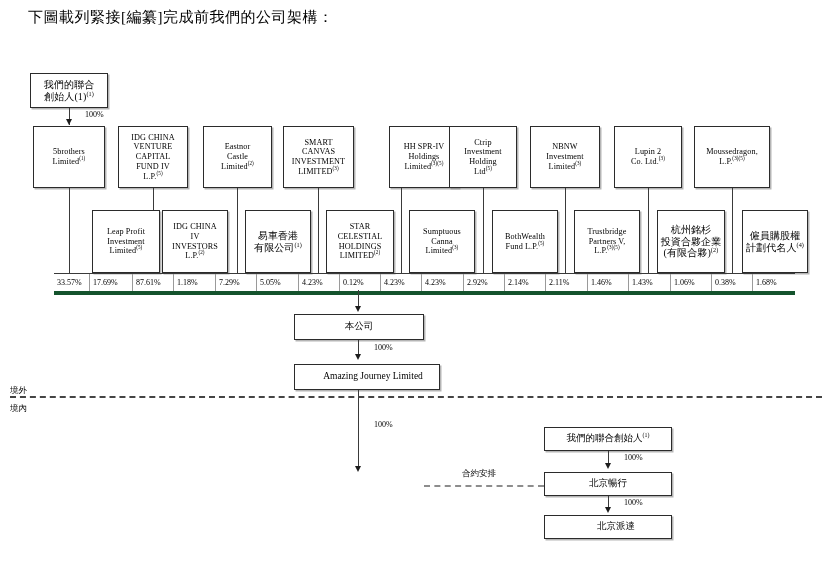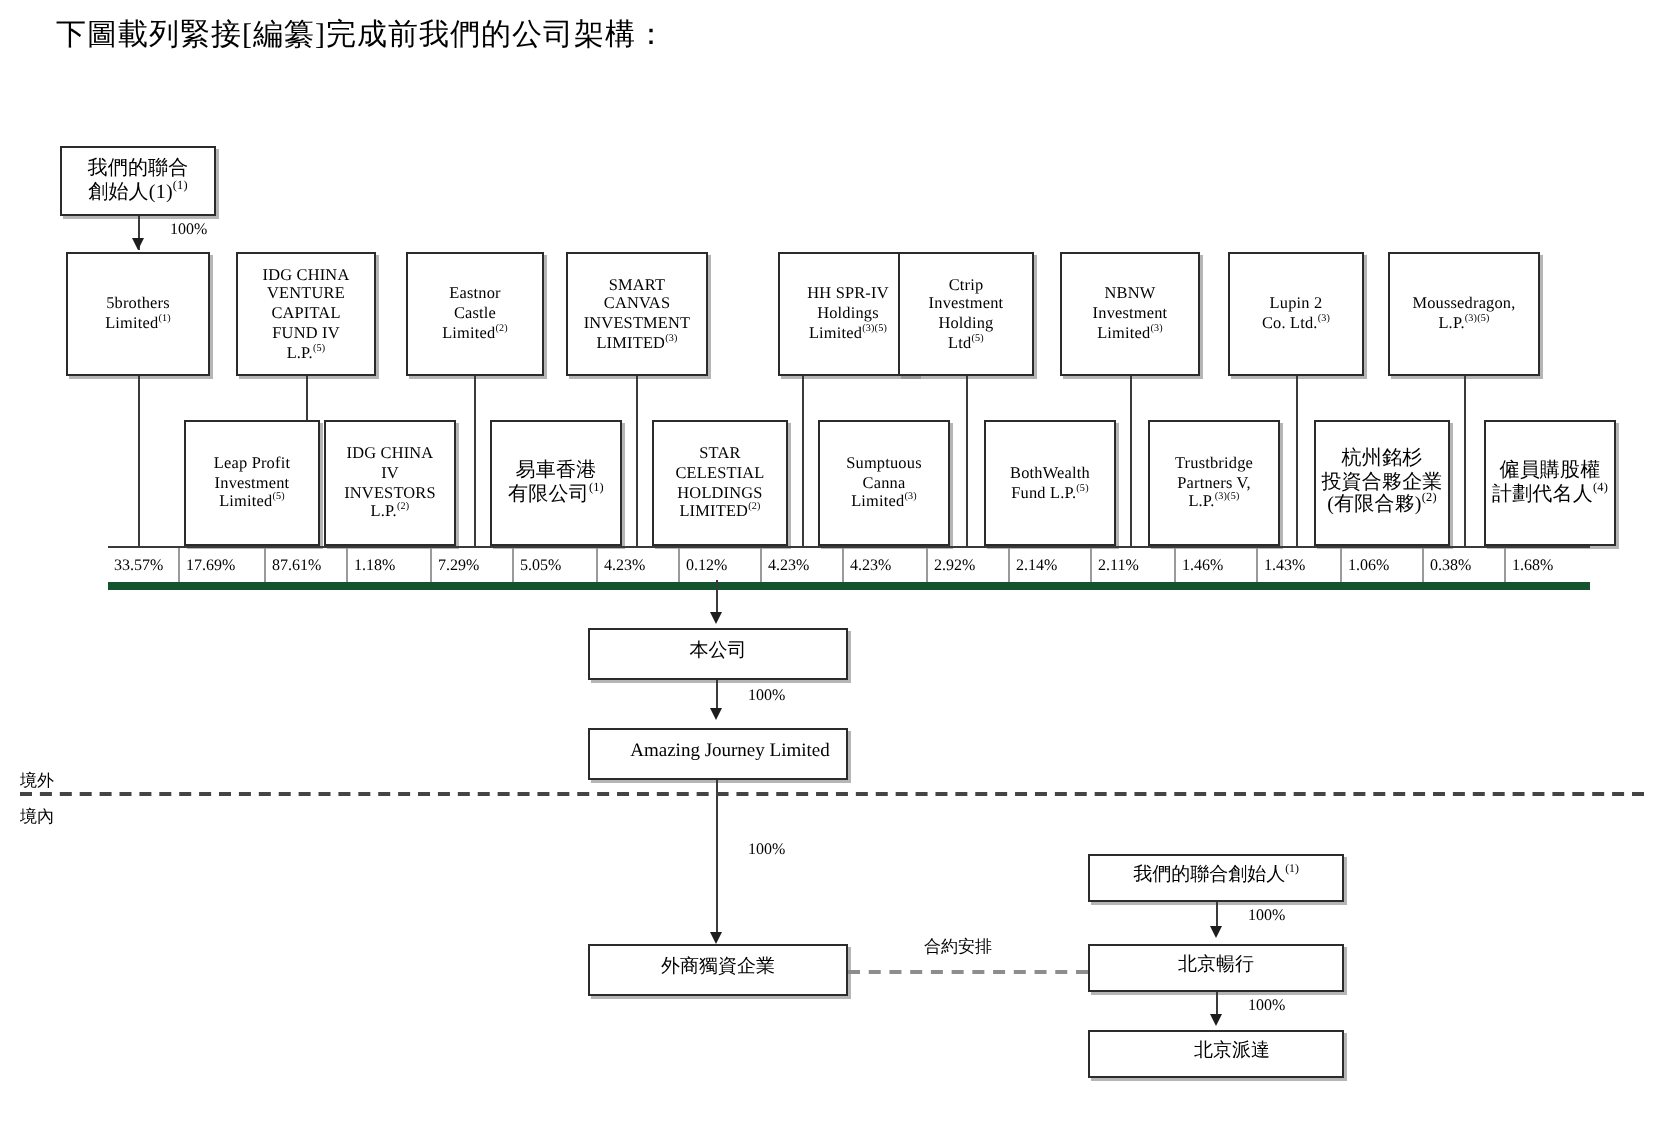--- a/index.html
+++ b/index.html
@@ -261,35 +261,32 @@
   <div class="arrow-down" style="left:354.5px; top:306px;"></div>
 
   <div class="box wide-box cjk" style="left:294px; top:314px; width:130px; height:26px;">
     <span class="txt">本公司</span>
   </div>
 
   <div class="vline" style="left:358px; top:340px; height:17px;"></div>
   <div class="arrow-down" style="left:354.5px; top:354px;"></div>
   <div class="pct-label" style="left:362px; top:343px;">100%</div>
 
-  <div class="box wide-box" style="left:294px; top:364px; width:130px; height:26px;padding-left:12px;">
+  <div class="box wide-box" style="left:294px; top:364px; width:146px; height:26px;padding-left:12px;">
     <span class="txt">Amazing Journey Limited</span>
   </div>
 
   <div class="vline" style="left:358px; top:390px; height:80px;"></div>
   <div class="dash-h" style="left:10px; top:396px; width:812px;"></div>
   <div class="divider-label" style="left:10px; top:385px;">境外</div>
   <div class="divider-label" style="left:10px; top:403px;">境內</div>
 
   <div class="arrow-down" style="left:354.5px; top:466px;"></div>
   <div class="pct-label" style="left:362px; top:420px;">100%</div>
 
-  <div class="box wide-box cjk" style="left:294px; top:472px; width:130px; height:26px;">
-    <span class="txt">外商獨資企業</span>
-  </div>
 
   <div class="dash-h" style="left:424px; top:485px; width:120px; border-top:2px dashed #8d8d8d;"></div>
   <div class="contract-label" style="left:462px; top:468px;">合約安排</div>
 
   <div class="box wide-box cjk" style="left:544px; top:427px; width:128px; height:24px;">
     <span class="txt"><span>我們的聯合創始人</span><sup>(1)</sup></span>
   </div>
   <div class="vline" style="left:608px; top:451px; height:15px;"></div>
   <div class="arrow-down" style="left:604.5px; top:463px;"></div>
   <div class="pct-label" style="left:612px; top:453px;">100%</div>

